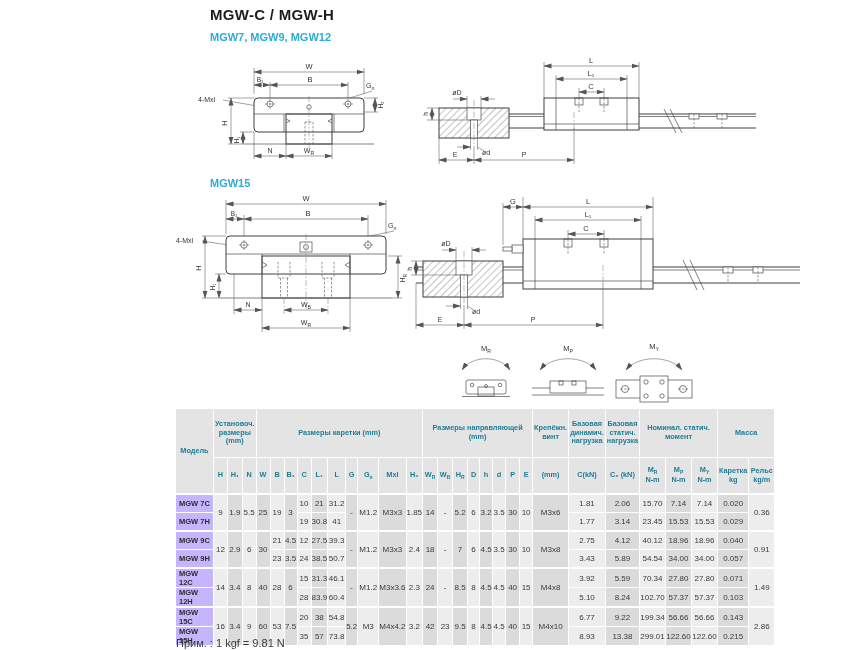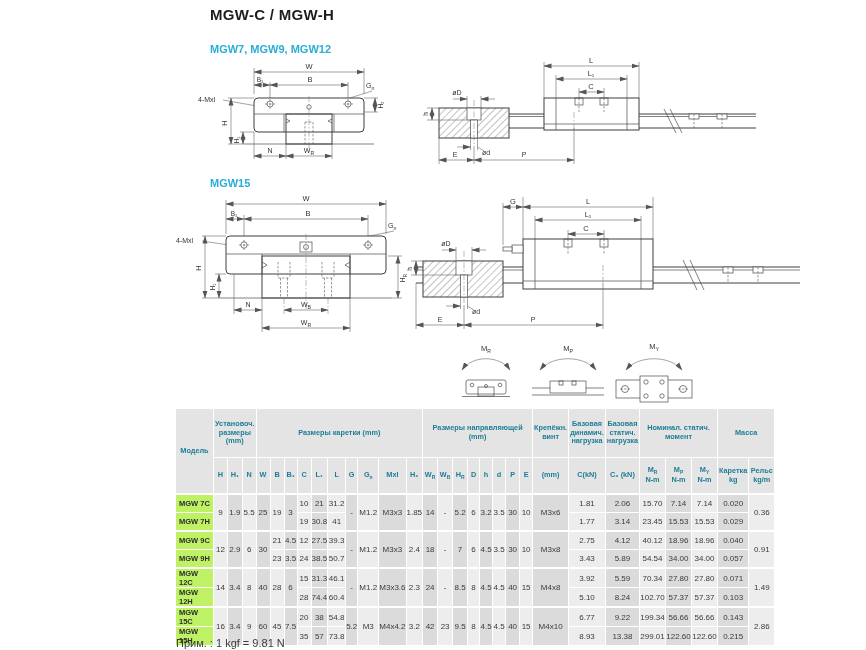--- a/index.html
+++ b/index.html
@@ -1,20 +1,20 @@
 <!DOCTYPE html>
 <html><head>
 <meta charset="utf-8">
 <style>
   html,body{margin:0;padding:0;background:#fff;}
   #page{position:relative;width:866px;height:650px;background:#fff;overflow:hidden;
         font-family:"Liberation Sans",sans-serif;color:#333;}
   .title{position:absolute;left:210px;top:6px;font-size:15px;font-weight:bold;color:#1d1d1d;letter-spacing:.3px;}
   .series{position:absolute;left:210px;font-size:11px;font-weight:bold;color:#2aadd8;}
-  #series-small{top:31px;margin-top:12px;}
+  #series-small{top:31px;}
   #series-large{top:177px;}
   svg.draw{position:absolute;overflow:visible;}
   svg text{font-family:"Liberation Sans",sans-serif;font-size:7.5px;fill:#333;}
   .f65{font-size:6.5px;} .f7{font-size:7px;}
   .ss{font-size:5.2px;}
   .obj{stroke:#3f3f3f;stroke-width:1;fill:none;}
   .objw{stroke:#3f3f3f;stroke-width:1;fill:#fff;}
   .obj2{stroke:#4a4a4a;stroke-width:.7;fill:none;}
   .obj2w{stroke:#4a4a4a;stroke-width:.7;fill:#fff;}
   .dim{stroke:#666;stroke-width:.6;fill:none;}
@@ -23,21 +23,21 @@
   .hatchbox{fill:url(#hat);stroke:#3f3f3f;stroke-width:1;}
   #spec{position:absolute;left:175px;top:408px;border-collapse:collapse;table-layout:fixed;}
   #spec th,#spec td{border:1px solid #fff;padding:0;text-align:center;vertical-align:middle;overflow:hidden;}
   #spec thead th{background:#e4e4e4;color:#1e7d96;font-weight:bold;font-size:7.3px;line-height:1.18;padding:1px;}
   #spec thead tr:first-child th{height:46px;text-align:center;}
   #spec .subhead th{height:33px;}
   #spec sub{font-size:5px;vertical-align:-2px;}
   #spec td{height:17px;font-size:8px;color:#3a3a3a;}
   #spec td.lt{background:#ededed;}
   #spec td.dk{background:#dbdbdb;}
-  #spec td.model{background:#bef264;font-weight:bold;font-size:7.5px;color:#2d2d2d;text-align:left;padding-left:3px;}
+  #spec td.model{background:#c4b5fd;font-weight:bold;font-size:7.5px;color:#2d2d2d;text-align:left;padding-left:3px;}
   #spec tr.pair-first td{border-top:2px solid #fff;}
   .foot{position:absolute;left:176px;top:637px;font-size:11px;color:#3a3a3a;}
 </style>
 </head>
 <body>
 
 <div id="page">
 
   <svg width="0" height="0" style="position:absolute">
     <defs>
@@ -541,36 +541,36 @@
           <td class="dk">5.59</td>
           <td class="lt">70.34</td>
           <td class="dk">27.80</td>
           <td class="lt">27.80</td>
           <td class="dk">0.071</td>
           <td class="lt" rowspan="2">1.49</td>
         </tr>
         <tr>
           <td class="model">MGW 12H</td>
           <td class="lt">28</td>
-          <td class="dk">74.4</td>
+          <td class="dk">83.9</td>
           <td class="lt">60.4</td>
           <td class="lt">5.10</td>
           <td class="dk">8.24</td>
           <td class="lt">102.70</td>
           <td class="dk">57.37</td>
           <td class="lt">57.37</td>
           <td class="dk">0.103</td>
         </tr>
         <tr class="pair-first">
           <td class="model">MGW 15C</td>
           <td class="lt" rowspan="2">16</td>
           <td class="dk" rowspan="2">3.4</td>
           <td class="lt" rowspan="2">9</td>
           <td class="dk" rowspan="2">60</td>
-          <td class="lt" rowspan="2">45</td>
+          <td class="lt" rowspan="2">53</td>
           <td class="dk" rowspan="2">7.5</td>
           <td class="lt">20</td>
           <td class="dk">38</td>
           <td class="lt">54.8</td>
           <td class="dk" rowspan="2">5.2</td>
           <td class="lt" rowspan="2">M3</td>
           <td class="dk" rowspan="2">M4x4.2</td>
           <td class="lt" rowspan="2">3.2</td>
           <td class="dk" rowspan="2">42</td>
           <td class="lt" rowspan="2">23</td>

